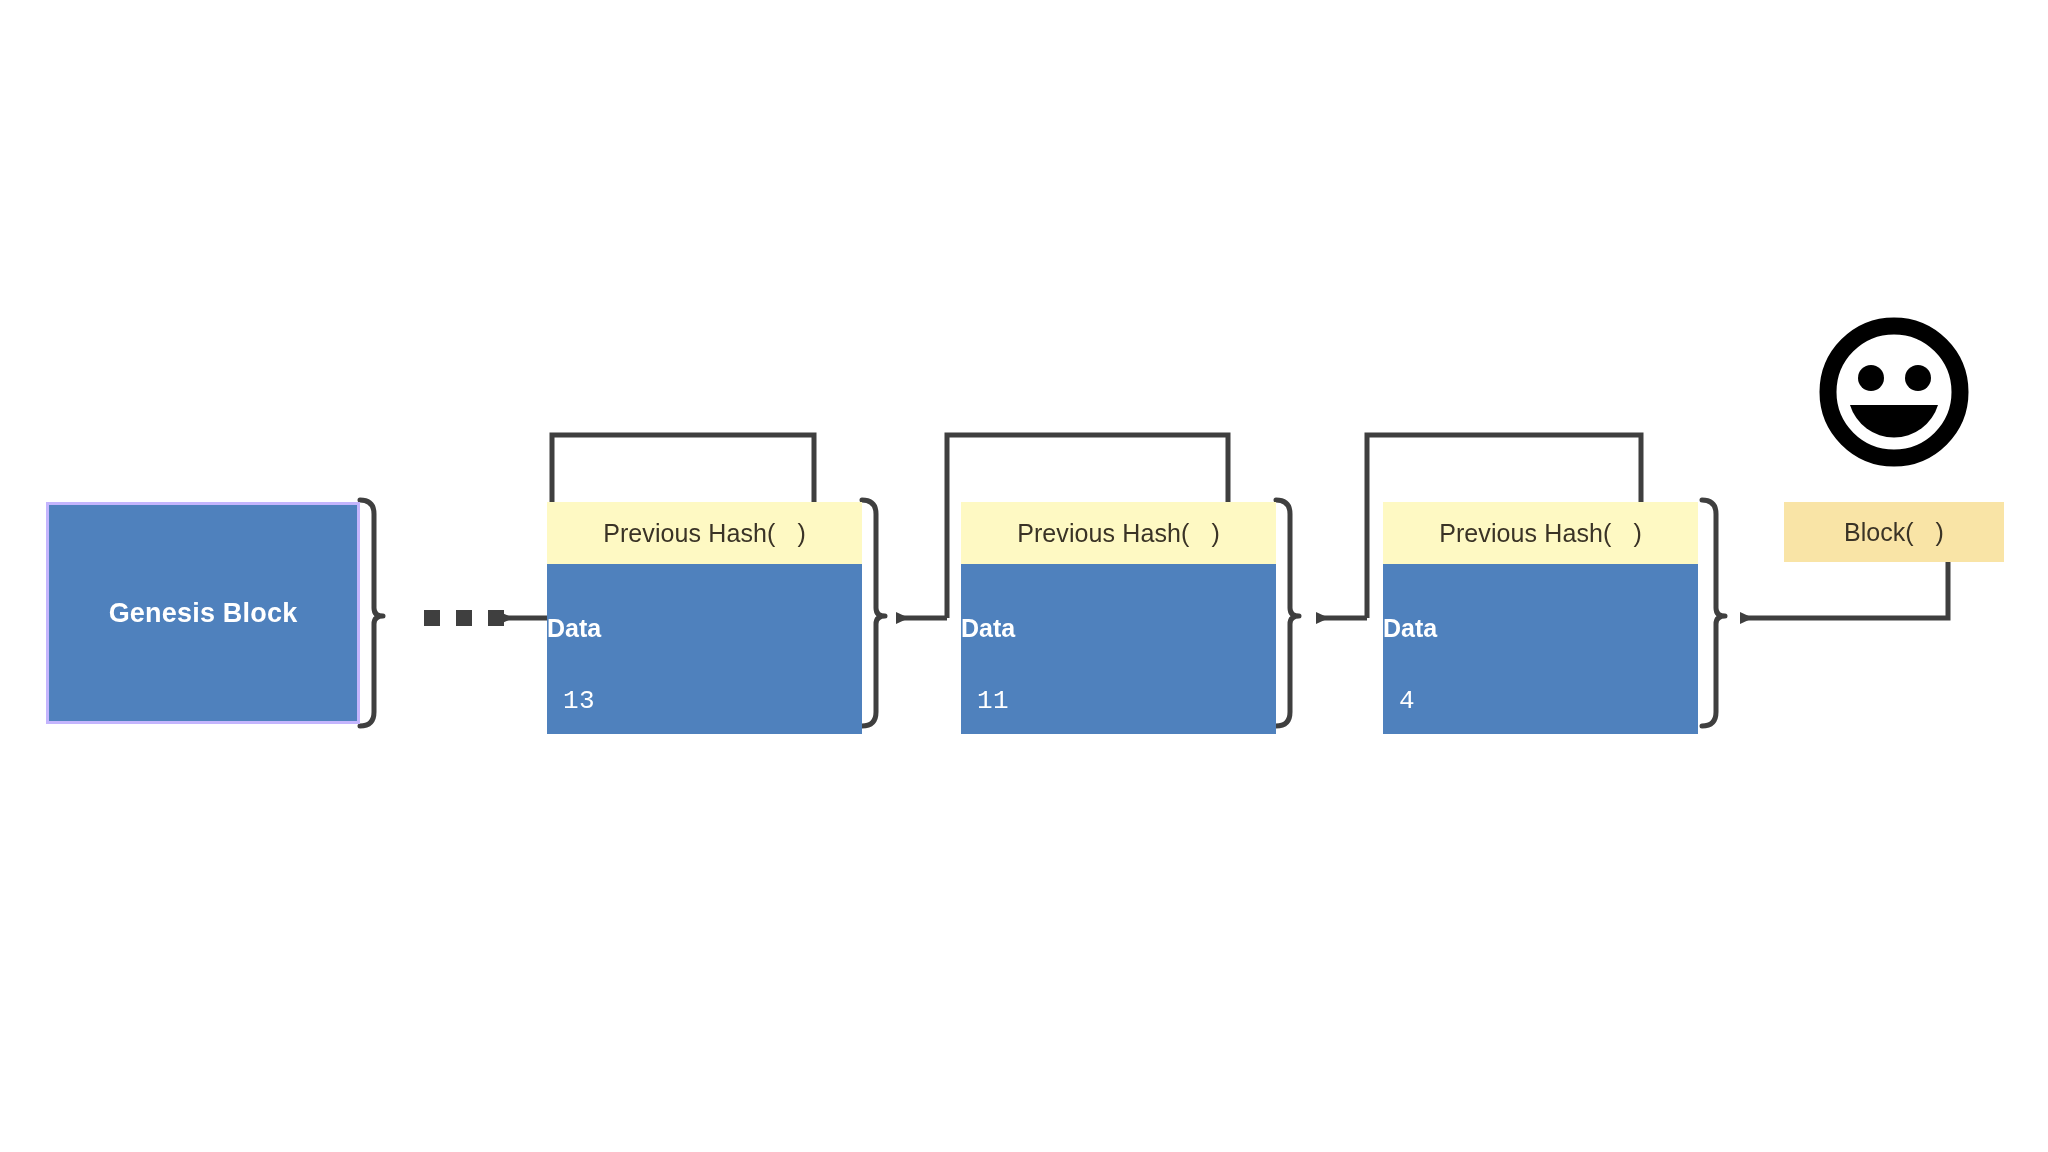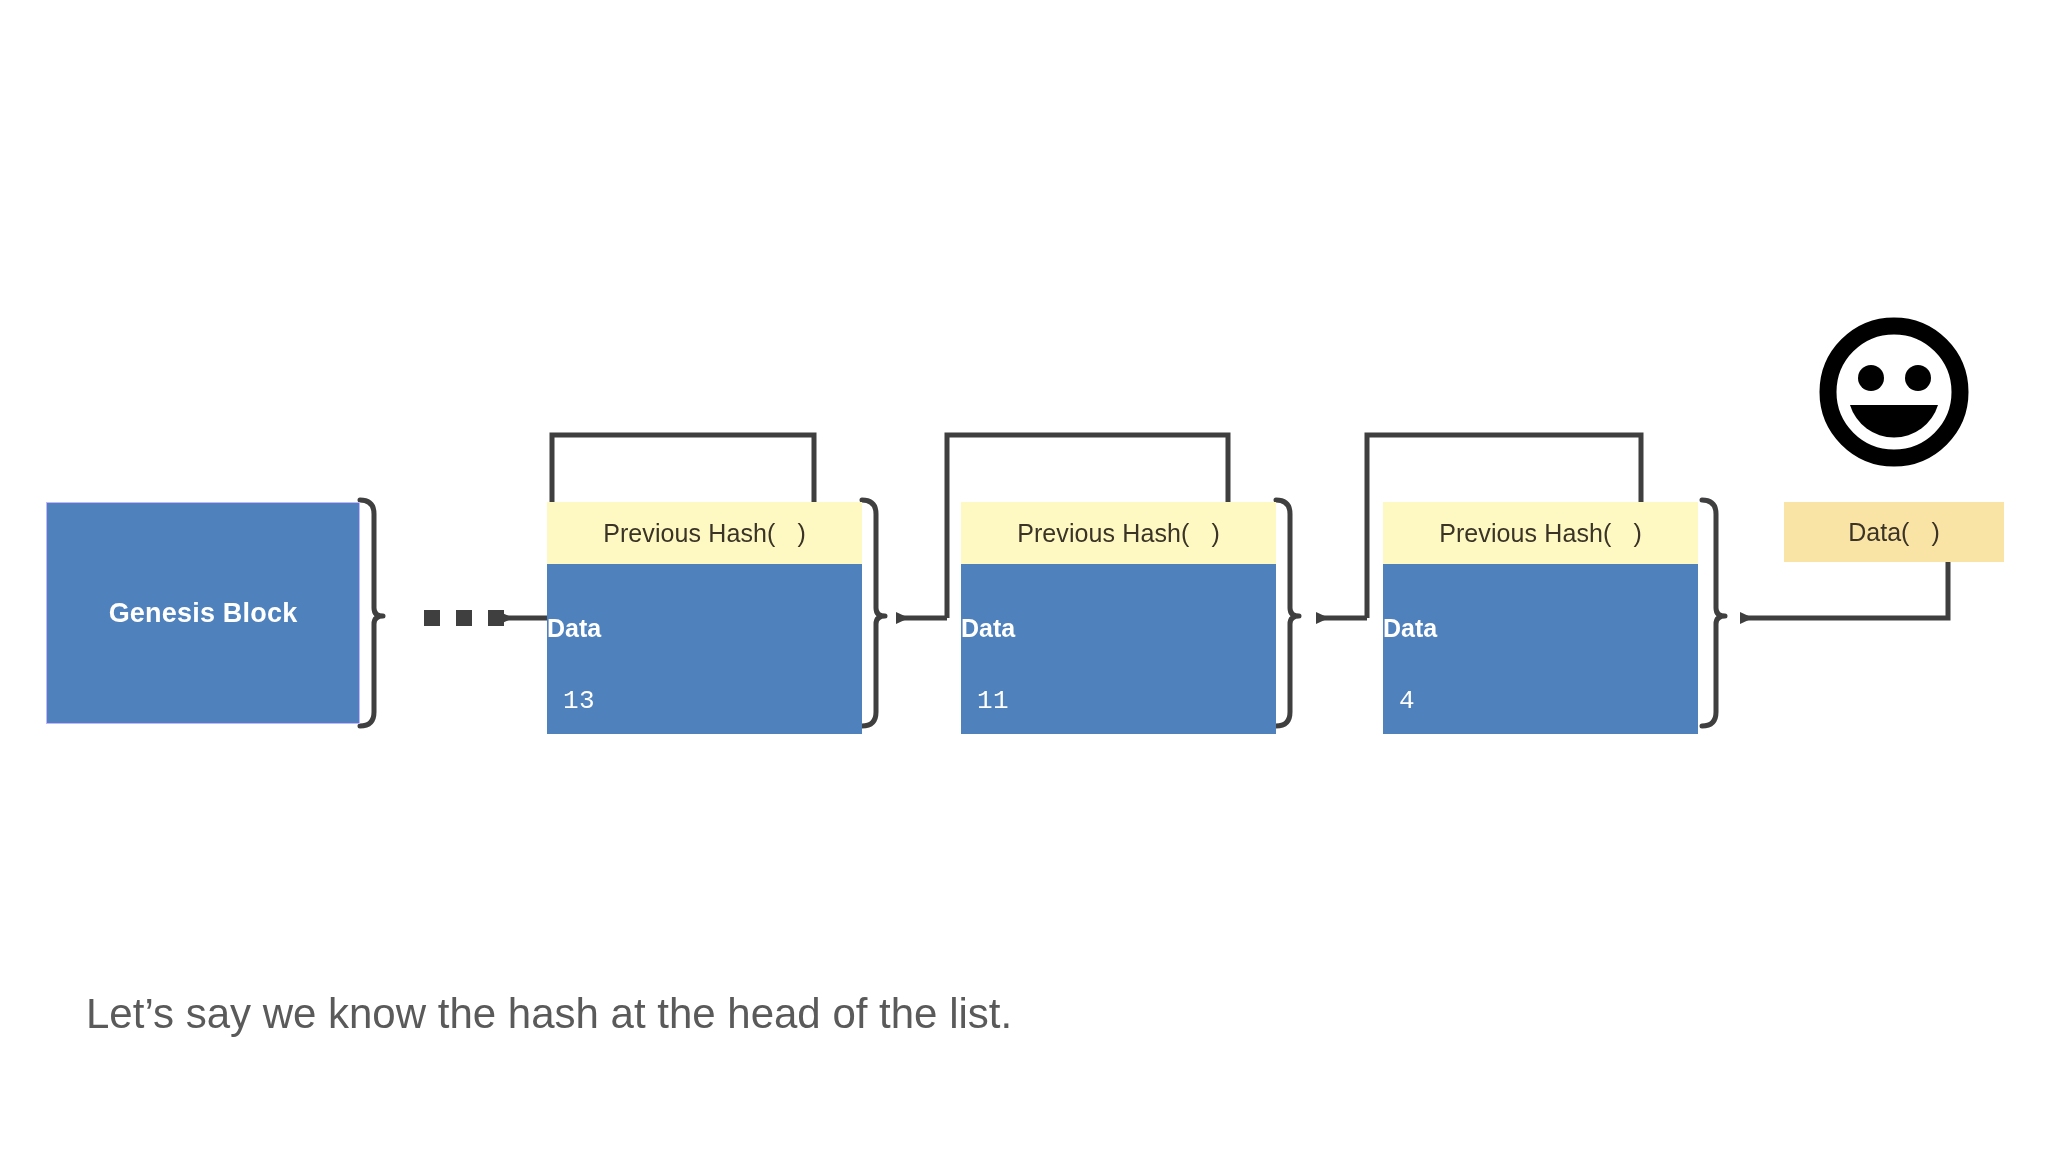--- a/index.html
+++ b/index.html
@@ -31,21 +31,21 @@
   }
 
   
   .block {
     position: absolute;
     box-sizing: border-box;
   }
 
   .genesis {
     background: #4F81BD;
-    border: 1px solid #c4b5fd;
+    border: 3px solid #c4b5fd;
     display: flex;
     align-items: center;
     justify-content: center;
   }
   .genesis-label {
     color: #ffffff;
     font-weight: bold;
     font-size: 27px;
     letter-spacing: 0.2px;
     font-family: "Liberation Sans", sans-serif;
@@ -209,26 +209,25 @@
       <span class="hashbar-text">Previous Hash(</span>
       <span class="hashbar-text" style="padding-left:22px;">)</span>
     </div>
     <div class="databox" style="left:1383px; top:564px; width:315px; height:170px;">
       <div class="data-label">Data</div>
       <div class="data-index">4</div>
     </div>
   </div>
 
   <div class="hashchip" style="left:1784px; top:502px; width:220px; height:60px;">
-    <span class="hashchip-text">Data(</span>
+    <span class="hashchip-text">Block(</span>
     <span class="hashchip-text" style="padding-left:22px;">)</span>
   </div>
 
   <svg class="smiley" style="left:1814px; top:312px;" width="160" height="160" viewBox="0 0 160 160">
     <circle cx="80" cy="80" r="66" fill="none" stroke="#000000" stroke-width="17"></circle>
     <circle cx="57" cy="66" r="13" fill="#000000"></circle>
     <circle cx="104" cy="66" r="13" fill="#000000"></circle>
     <path d="M36,93 A46,46 0 0 0 124,93 Z" fill="#000000"></path>
   </svg>
 
-  <div class="caption" style="left:86px; top:990px;">Let’s say we know the hash at the head of the list.</div>
 
 </div>
 
 </body></html>

